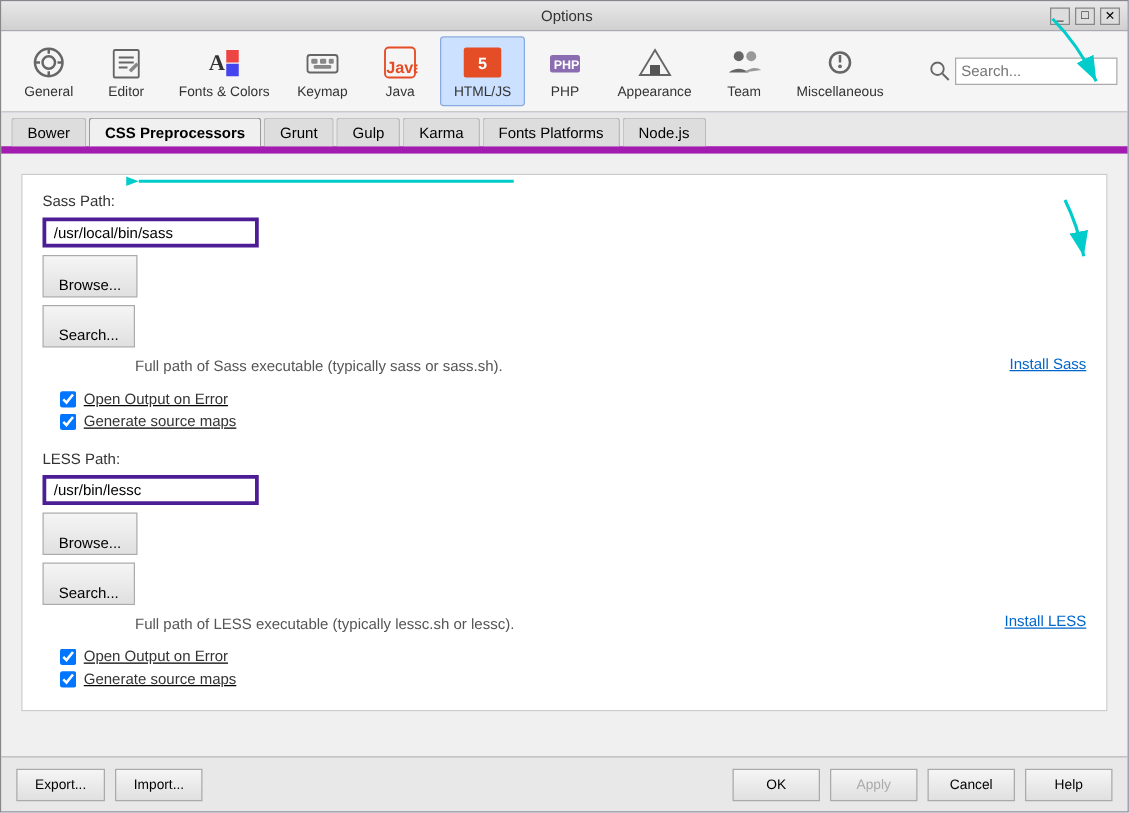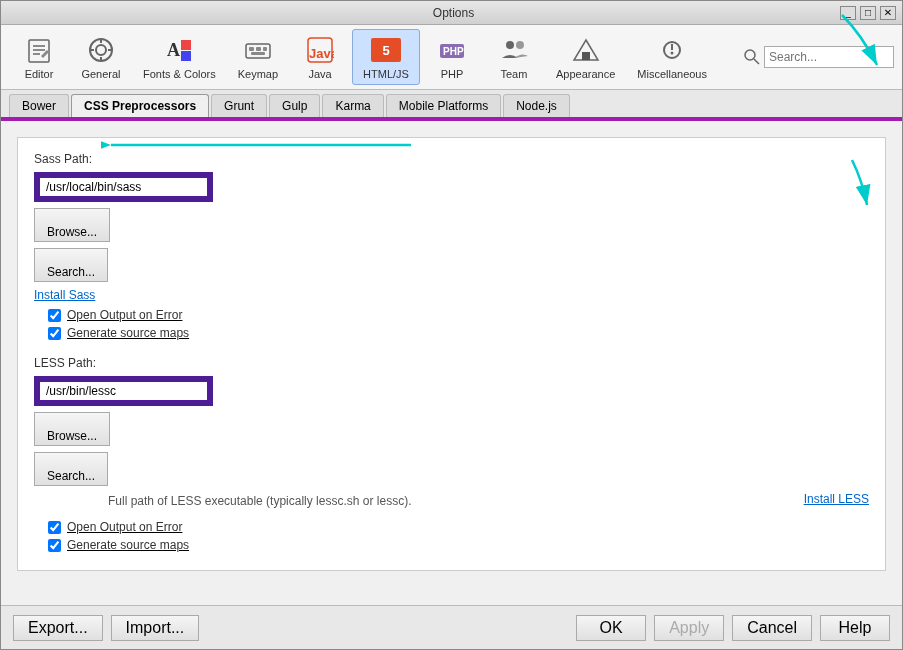--- a/index.html
+++ b/index.html
@@ -96,21 +96,21 @@
       width: 130px;
       height: 22px;
       border: 1px solid #aaa;
       padding: 2px 4px;
       font-size: 12px;
       background: white;
     }
     .tabs-row {
       display: flex;
       background: #e8e8e8;
-      border-bottom: 4px solid #a21caf;
+      border-bottom: 6px solid #a21caf;
       padding: 4px 8px 0 8px;
       gap: 2px;
       flex-shrink: 0;
     }
     .tab {
       padding: 4px 12px;
       border: 1px solid #bbb;
       border-bottom: none;
       background: #ddd;
       cursor: pointer;
@@ -142,21 +142,21 @@
       flex-direction: column;
     }
     .path-label {
       font-size: 12px;
       color: #333;
       min-width: 70px;
     }
     .path-input {
       flex: 1;
       height: 24px;
-      border: 6px solid #4c1d95;
+      border: 3px solid #4c1d95;
       padding: 2px 6px;
       font-size: 12px;
       background: white;
     }
     .btn {
       height: 24px;
       padding: 16px 12px;
       background: linear-gradient(to bottom, #f5f5f5, #e0e0e0);
       border: 1px solid #aaa;
       cursor: pointer;
@@ -211,21 +211,21 @@
       gap: 8px;
       justify-content: flex-end;
     }
     .bottom-btn {
       height: 26px;
       min-width: 70px;
       padding: 0 14px;
       background: linear-gradient(to bottom, #f5f5f5, #e0e0e0);
       border: 1px solid #aaa;
       cursor: pointer;
-      font-size: 16px;
+      font-size: 11px;
     }
     .bottom-btn.disabled {
       color: #aaa;
       cursor: default;
     }
     .html-badge {
       background: #e44d26;
       color: white;
       font-size: 13px;
       font-weight: bold;
@@ -250,44 +250,44 @@
       <div class="title-btn">_</div>
       <div class="title-btn">□</div>
       <div class="title-btn">✕</div>
     </div>
   </div>
 
   <div class="toolbar">
     <div class="toolbar-item">
       <div class="toolbar-icon">
         <svg width="28" height="28" viewBox="0 0 28 28">
-          <rect x="4" y="4" width="20" height="22" fill="none" stroke="#666" stroke-width="1.5" rx="1"></rect>
-          <line x1="8" y1="10" x2="20" y2="10" stroke="#666" stroke-width="1.5"></line>
-          <line x1="8" y1="14" x2="20" y2="14" stroke="#666" stroke-width="1.5"></line>
-          <line x1="8" y1="18" x2="15" y2="18" stroke="#666" stroke-width="1.5"></line>
-          <path d="M16 20 L22 14 L24 16 L18 22 Z" fill="#888"></path>
-        </svg>
-      </div>
-      <div class="toolbar-label">Editor</div>
-    </div>
-    <div class="toolbar-item">
-      <div class="toolbar-icon">
-        <svg width="28" height="28" viewBox="0 0 28 28">
           <circle cx="14" cy="14" r="5" fill="none" stroke="#666" stroke-width="2"></circle>
           <circle cx="14" cy="14" r="11" fill="none" stroke="#666" stroke-width="2"></circle>
           <line x1="14" y1="3" x2="14" y2="7" stroke="#666" stroke-width="2"></line>
           <line x1="14" y1="21" x2="14" y2="25" stroke="#666" stroke-width="2"></line>
           <line x1="3" y1="14" x2="7" y2="14" stroke="#666" stroke-width="2"></line>
           <line x1="21" y1="14" x2="25" y2="14" stroke="#666" stroke-width="2"></line>
         </svg>
       </div>
       <div class="toolbar-label">General</div>
     </div>
     <div class="toolbar-item">
       <div class="toolbar-icon">
+        <svg width="28" height="28" viewBox="0 0 28 28">
+          <rect x="4" y="4" width="20" height="22" fill="none" stroke="#666" stroke-width="1.5" rx="1"></rect>
+          <line x1="8" y1="10" x2="20" y2="10" stroke="#666" stroke-width="1.5"></line>
+          <line x1="8" y1="14" x2="20" y2="14" stroke="#666" stroke-width="1.5"></line>
+          <line x1="8" y1="18" x2="15" y2="18" stroke="#666" stroke-width="1.5"></line>
+          <path d="M16 20 L22 14 L24 16 L18 22 Z" fill="#888"></path>
+        </svg>
+      </div>
+      <div class="toolbar-label">Editor</div>
+    </div>
+    <div class="toolbar-item">
+      <div class="toolbar-icon">
         <svg width="32" height="32" viewBox="0 0 32 32">
           <text x="4" y="22" font-size="18" font-weight="bold" fill="#333" font-family="serif">A</text>
           <rect x="18" y="6" width="10" height="10" fill="#e44"></rect>
           <rect x="18" y="17" width="10" height="10" fill="#44e"></rect>
         </svg>
       </div>
       <div class="toolbar-label">Fonts &amp; Colors</div>
     </div>
     <div class="toolbar-item">
       <div class="toolbar-icon">
@@ -321,36 +321,36 @@
         <svg width="28" height="28" viewBox="0 0 28 28">
           <rect x="2" y="8" width="24" height="14" fill="#8b6bb1" rx="2"></rect>
           <text x="5" y="19" font-size="10" fill="white" font-family="Arial" font-weight="bold">PHP</text>
         </svg>
       </div>
       <div class="toolbar-label">PHP</div>
     </div>
     <div class="toolbar-item">
       <div class="toolbar-icon">
         <svg width="28" height="28" viewBox="0 0 28 28">
+          <path d="M14 4 L26 24 L2 24 Z" fill="none" stroke="#666" stroke-width="1.5"></path>
+          <rect x="10" y="16" width="8" height="8" fill="#555"></rect>
+        </svg>
+      </div>
+      <div class="toolbar-label">Appearance</div>
+    </div>
+    <div class="toolbar-item">
+      <div class="toolbar-icon">
+        <svg width="28" height="28" viewBox="0 0 28 28">
           <circle cx="10" cy="9" r="4" fill="#666"></circle>
           <path d="M2 22 Q10 16 18 22" fill="#666"></path>
           <circle cx="20" cy="9" r="4" fill="#999"></circle>
           <path d="M14 22 Q22 16 28 20" fill="#999"></path>
         </svg>
       </div>
       <div class="toolbar-label">Team</div>
-    </div>
-    <div class="toolbar-item">
-      <div class="toolbar-icon">
-        <svg width="28" height="28" viewBox="0 0 28 28">
-          <path d="M14 4 L26 24 L2 24 Z" fill="none" stroke="#666" stroke-width="1.5"></path>
-          <rect x="10" y="16" width="8" height="8" fill="#555"></rect>
-        </svg>
-      </div>
-      <div class="toolbar-label">Appearance</div>
     </div>
     <div class="toolbar-item">
       <div class="toolbar-icon">
         <svg width="28" height="28" viewBox="0 0 28 28">
           <circle cx="14" cy="14" r="8" fill="none" stroke="#666" stroke-width="2"></circle>
           <line x1="14" y1="8" x2="14" y2="14" stroke="#666" stroke-width="2"></line>
           <circle cx="14" cy="17" r="1.5" fill="#666"></circle>
         </svg>
       </div>
       <div class="toolbar-label">Miscellaneous</div>
@@ -405,38 +405,39 @@
     <div class="tab">
       <span>Grunt</span>
     </div>
     <div class="tab">
       <span>Gulp</span>
     </div>
     <div class="tab">
       <span>Karma</span>
     </div>
     <div class="tab">
-      <span>Mobile Platforms</span>
+      <span>Fonts Platforms</span>
     </div>
     <div class="tab">
       <span>Node.js</span>
     </div>
   </div>
 
   <div class="content-area">
     <div class="section">
 
       <div class="path-row">
         <span class="path-label">Sass Path:</span>
         <input type="text" class="path-input" value="/usr/local/bin/sass" style="">
         <button class="btn">Browse...</button>
         <button class="btn">Search...</button>
       </div>
 
       <div style="display:flex; justify-content:space-between; align-items:flex-start; margin-bottom:6px;">
+        <div class="help-text" style="margin-left:74px;">Full path of Sass executable (typically sass or sass.sh).</div>
         <a class="install-link">Install Sass</a>
       </div>
 
       <div class="checkbox-row">
         <input type="checkbox" id="sass-open-output" checked="" style="">
         <label for="sass-open-output" class="checkbox-label">Open Output on Error</label>
       </div>
       <div class="checkbox-row">
         <input type="checkbox" id="sass-gen-maps" checked="" style="">
         <label for="sass-gen-maps" class="checkbox-label">Generate source maps</label>

